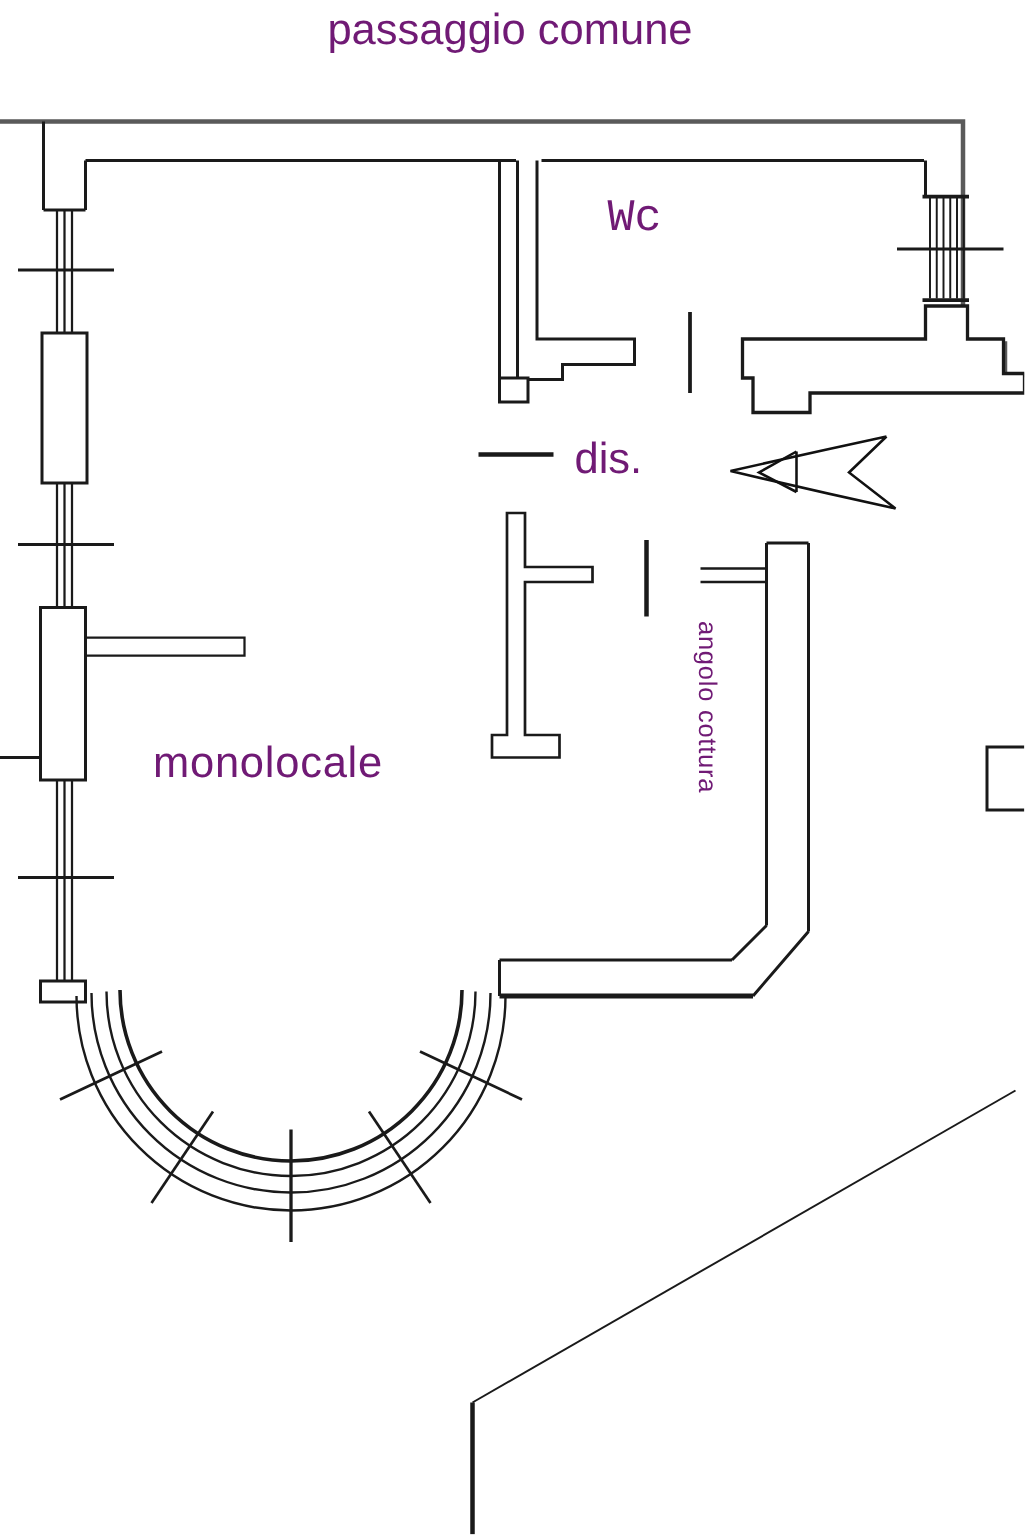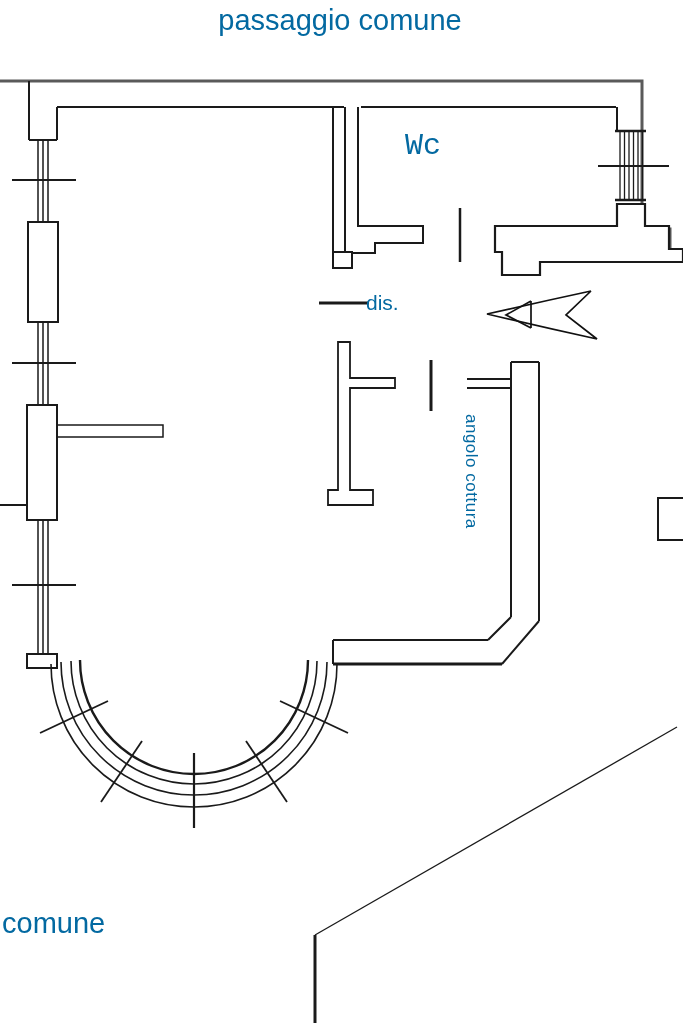--- a/index.html
+++ b/index.html
@@ -6,27 +6,27 @@
   #stage{
     position:relative;
     width:683px;height:1023px;
     background:#fff;
     font-family:"Liberation Sans", sans-serif;
     overflow:hidden;
   }
   #plan-svg{position:absolute;left:0;top:0;}
   .lbl{
     position:absolute;
-    color:#0369a1;
+    color:#701a75;
     white-space:nowrap;
     line-height:1.1;
   }
   .lbl-title{left:170px;top:5px;width:340px;text-align:center;font-size:29px;}
   .lbl-wc{left:405px;top:130px;font-size:30px;font-family:Liberation Mono, monospace;}
-  .lbl-dis{left:366px;top:291px;font-size:21px;}
+  .lbl-dis{left:383px;top:291px;font-size:29px;}
   .lbl-mono{left:102px;top:494px;font-size:29px;letter-spacing:.5px;}
   .lbl-androne{left:2px;top:865px;font-size:29px;white-space:normal;width:170px;line-height:1.35;}
   .lbl-angolo{
     left:461px;top:414px;height:170px;
     font-size:17px;letter-spacing:.5px;
     writing-mode:vertical-rl;text-orientation:sideways;
   }
 </style>
 </head>
 <body>
@@ -123,19 +123,19 @@
   </svg>
 
   <div class="lbl lbl-title">passaggio comune</div>
 
   <div class="lbl lbl-wc">Wc</div>
 
   <div class="lbl lbl-dis">dis.</div>
 
   <div class="lbl lbl-angolo">angolo cottura</div>
 
+  <div class="lbl lbl-mono">monolocale</div>
 
   <div class="lbl lbl-androne">
     <br>
-    <span>comune</span>
   </div>
 
 </div>
 
 </body></html>

